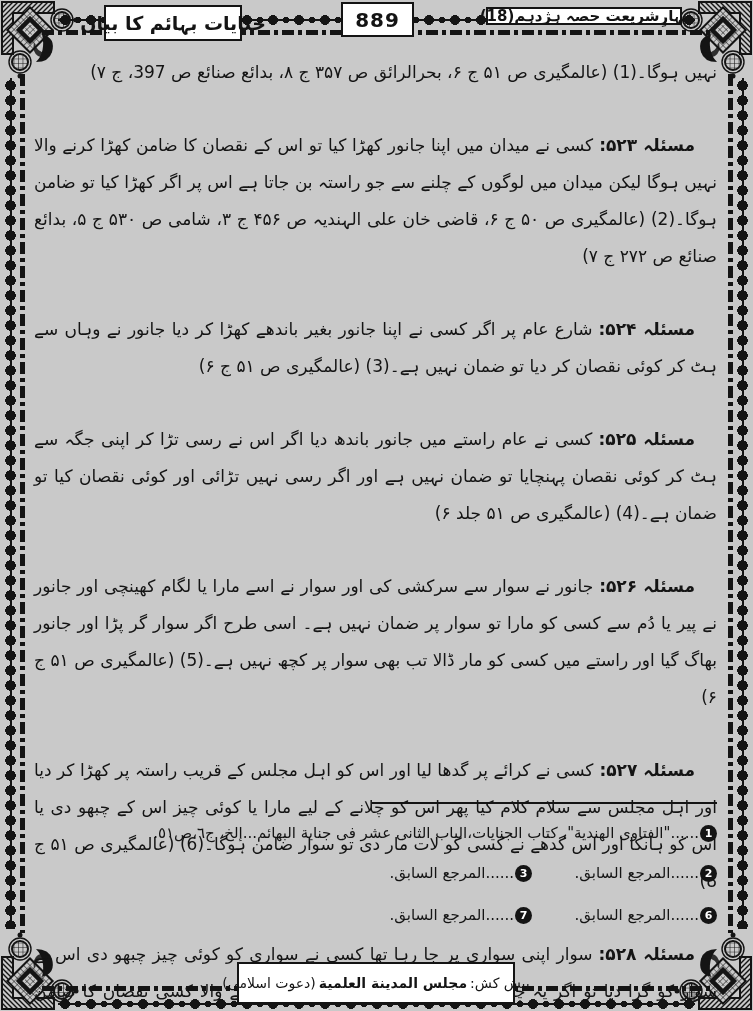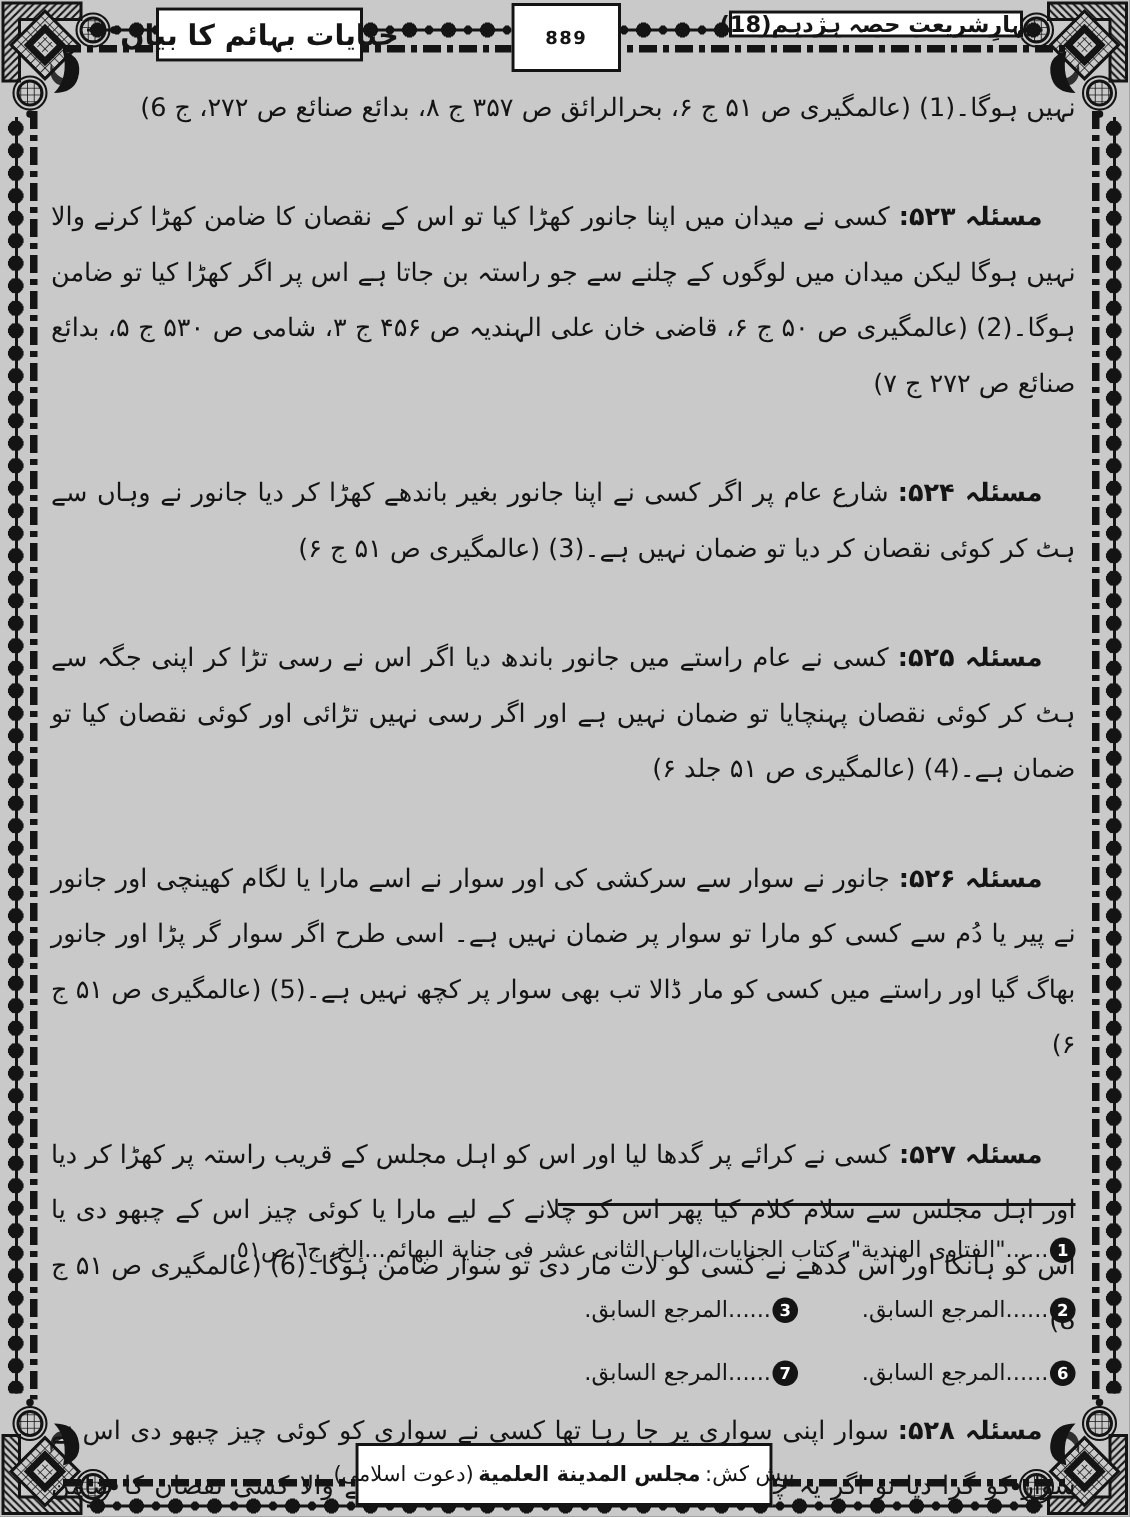--- a/index.html
+++ b/index.html
@@ -48,21 +48,21 @@
   }
   .dashv-left{left:20px;} .dashv-right{right:20px;}
 
   
   .hbox{
     position:absolute;background:#fff;border:2px solid #141414;
     display:flex;align-items:center;justify-content:center;
     z-index:6;box-sizing:border-box;direction:rtl;white-space:nowrap;
   }
   .box-book{left:486px;top:7px;width:196px;height:18px;font-size:15px;font-weight:bold;}
-  .box-pagenum{left:341px;top:2px;width:73px;height:46px;font-size:12px;font-weight:bold;letter-spacing:1px;direction:ltr;}
+  .box-pagenum{left:341px;top:2px;width:73px;height:35px;font-size:20px;font-weight:bold;letter-spacing:1px;direction:ltr;}
   .box-chapter{left:104px;top:5px;width:138px;height:36px;font-size:19px;font-weight:bold;}
   .box-footer{left:237px;top:962px;width:278px;height:42px;font-size:14px;}
   .box-footer .pub{font-weight:bold;margin:0 3px;}
 
   
   .body-text{
     position:absolute;left:34px;right:36px;top:54px;
     direction:rtl;text-align:justify;
     font-size:17px;line-height:37px;
   }
@@ -146,21 +146,21 @@
     <span>بہارِشریعت حصہ ہژدہم(18)</span>
   </div>
   <div class="hbox box-pagenum">
     <span>889</span>
   </div>
   <div class="hbox box-chapter">
     <span>جنایات بہائم کا بیان</span>
   </div>
 
   <div class="body-text">
-    <p class="para"><span>نہیں ہوگا۔(1) (عالمگیری ص ۵۱ ج ۶، بحرالرائق ص ۳۵۷ ج ۸، بدائع صنائع ص ۲۷۲، ج 6)</span></p>
+    <p class="para"><span>نہیں ہوگا۔(1) (عالمگیری ص ۵۱ ج ۶، بحرالرائق ص ۳۵۷ ج ۸، بدائع صنائع ص 397، ج ۷)</span></p>
     <p class="para masla"><span class="masla-head">مسئلہ ۵۲۳:</span><span>کسی نے میدان میں اپنا جانور کھڑا کیا تو اس کے نقصان کا ضامن کھڑا کرنے والا نہیں ہوگا لیکن میدان میں لوگوں کے چلنے سے جو راستہ بن جاتا ہے اس پر اگر کھڑا کیا تو ضامن ہوگا۔(2) (عالمگیری ص ۵۰ ج ۶، قاضی خان علی الہندیہ ص ۴۵۶ ج ۳، شامی ص ۵۳۰ ج ۵، بدائع صنائع ص ۲۷۲ ج ۷)</span></p>
     <p class="para masla"><span class="masla-head">مسئلہ ۵۲۴:</span><span>شارع عام پر اگر کسی نے اپنا جانور بغیر باندھے کھڑا کر دیا جانور نے وہاں سے ہٹ کر کوئی نقصان کر دیا تو ضمان نہیں ہے۔(3) (عالمگیری ص ۵۱ ج ۶)</span></p>
     <p class="para masla"><span class="masla-head">مسئلہ ۵۲۵:</span><span>کسی نے عام راستے میں جانور باندھ دیا اگر اس نے رسی تڑا کر اپنی جگہ سے ہٹ کر کوئی نقصان پہنچایا تو ضمان نہیں ہے اور اگر رسی نہیں تڑائی اور کوئی نقصان کیا تو ضمان ہے۔(4) (عالمگیری ص ۵۱ جلد ۶)</span></p>
     <p class="para masla"><span class="masla-head">مسئلہ ۵۲۶:</span><span>جانور نے سوار سے سرکشی کی اور سوار نے اسے مارا یا لگام کھینچی اور جانور نے پیر یا دُم سے کسی کو مارا تو سوار پر ضمان نہیں ہے۔ اسی طرح اگر سوار گر پڑا اور جانور بھاگ گیا اور راستے میں کسی کو مار ڈالا تب بھی سوار پر کچھ نہیں ہے۔(5) (عالمگیری ص ۵۱ ج ۶)</span></p>
     <p class="para masla"><span class="masla-head">مسئلہ ۵۲۷:</span><span>کسی نے کرائے پر گدھا لیا اور اس کو اہل مجلس کے قریب راستہ پر کھڑا کر دیا اور اہل مجلس سے سلام کلام کیا پھر اس کو چلانے کے لیے مارا یا کوئی چیز اس کے چبھو دی یا اس کو ہانکا اور اس گدھے نے کسی کو لات مار دی تو سوار ضامن ہوگا۔(6) (عالمگیری ص ۵۱ ج 8)</span></p>
     <p class="para masla"><span class="masla-head">مسئلہ ۵۲۸:</span><span>سوار اپنی سواری پر جا رہا تھا کسی نے سواری کو کوئی چیز چبھو دی اس نے سوار کو گرا دیا تو اگر یہ چبھونا سوار کی اجازت سے تھا تو چبھونے والا کسی نقصان کا ضامن نہیں ہے اور اگر بغیر اجازت سوار کوئی چیز چبھو دی تو چبھونے والا ضامن ہوگا۔ اور اگر سواری نے چبھونے والے کو ہلاک کر دیا تو اس کا خون رائیگاں جائے گا۔(7) (عالمگیری ص ۵۱ ج ۶، قاضی خان علی الہندیہ ص ۴۵۶ ج ۳، درمختار و شامی ص ۵۳۴ ج ۵، فتح القدیر و عنایہ ص ۳۱۰ ج ۸، ہدایہ ص ۶۱۵ ج ۴، بحرالرائق ص ۳۵۷ ج ۸، مبسوط ص ۲ ج ۲۷)</span></p>
   </div>
 
   <div class="footnotes">
     <div class="fn-sep"></div>

